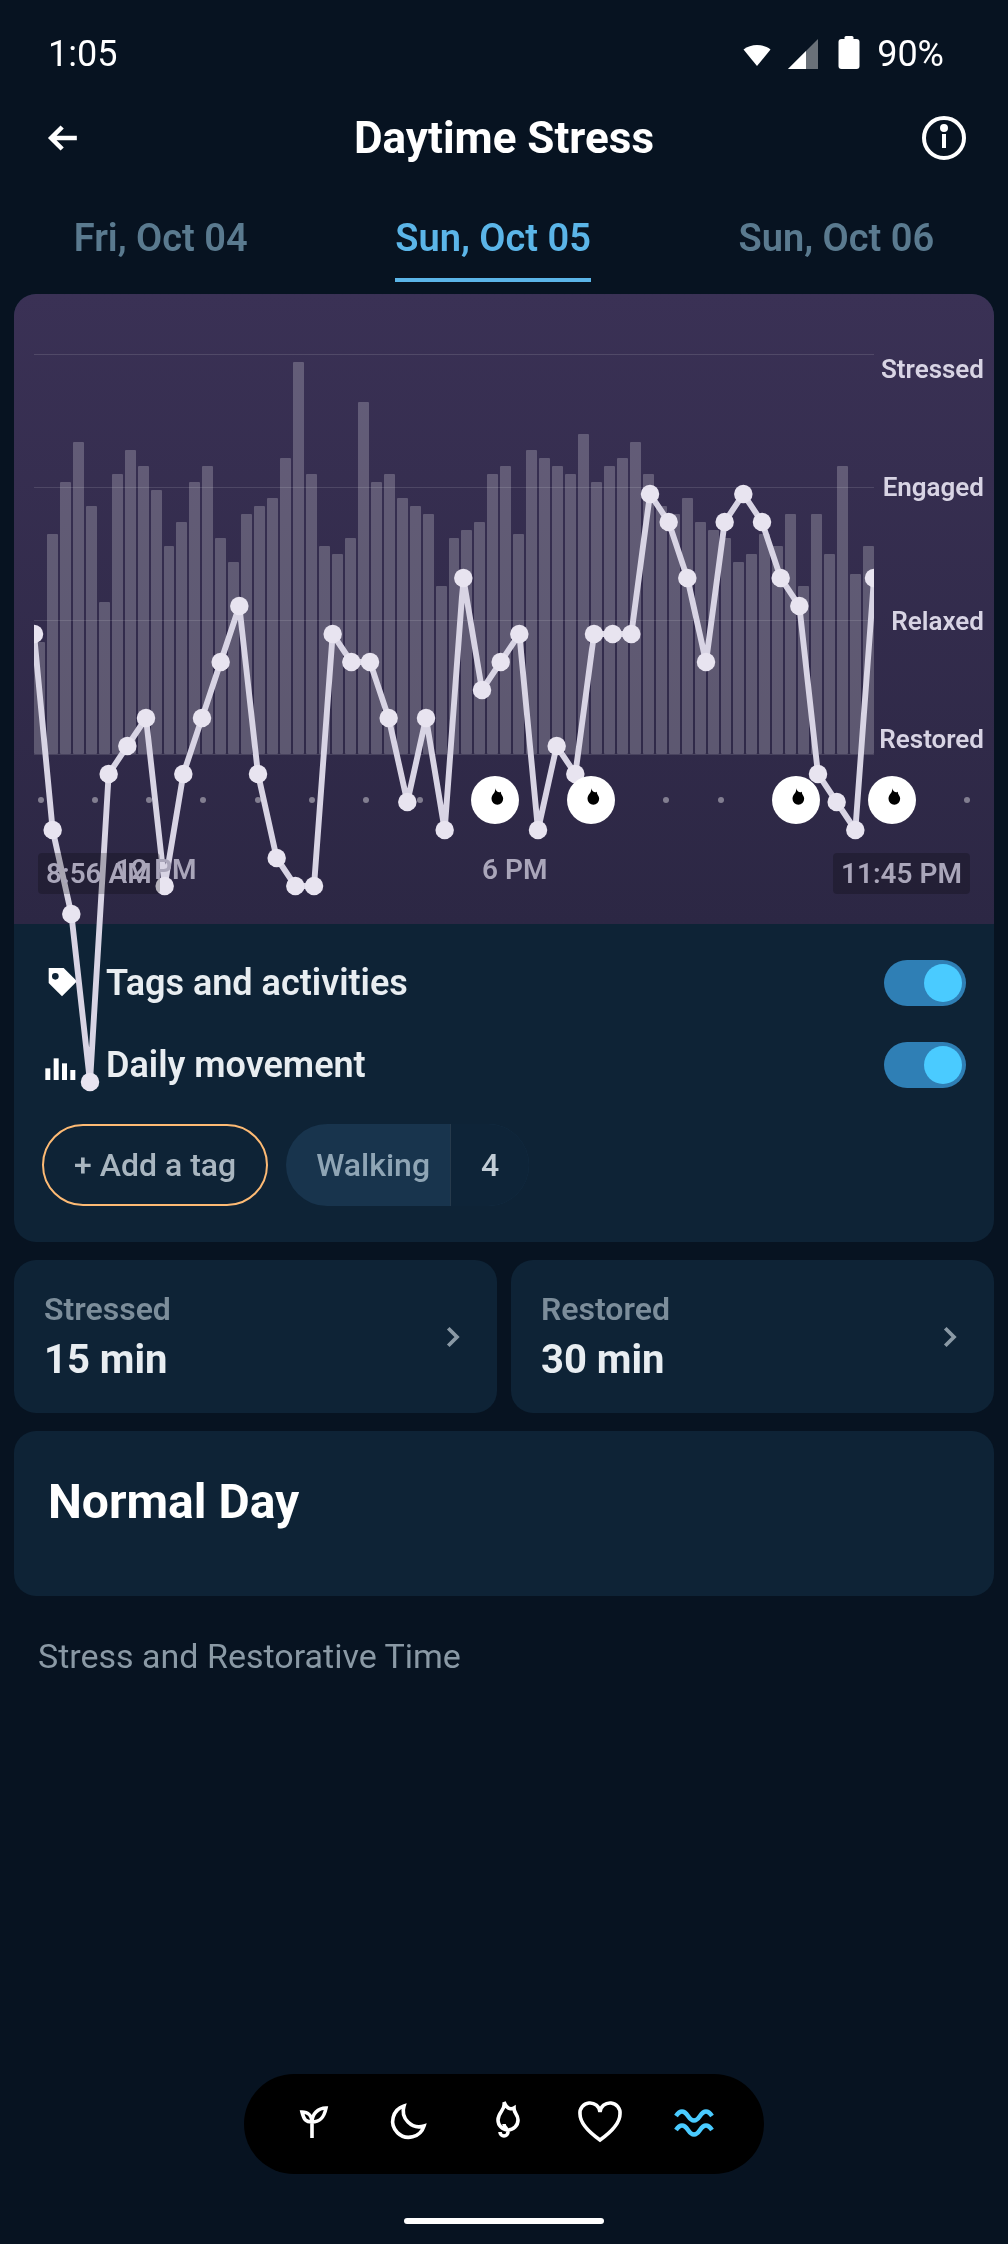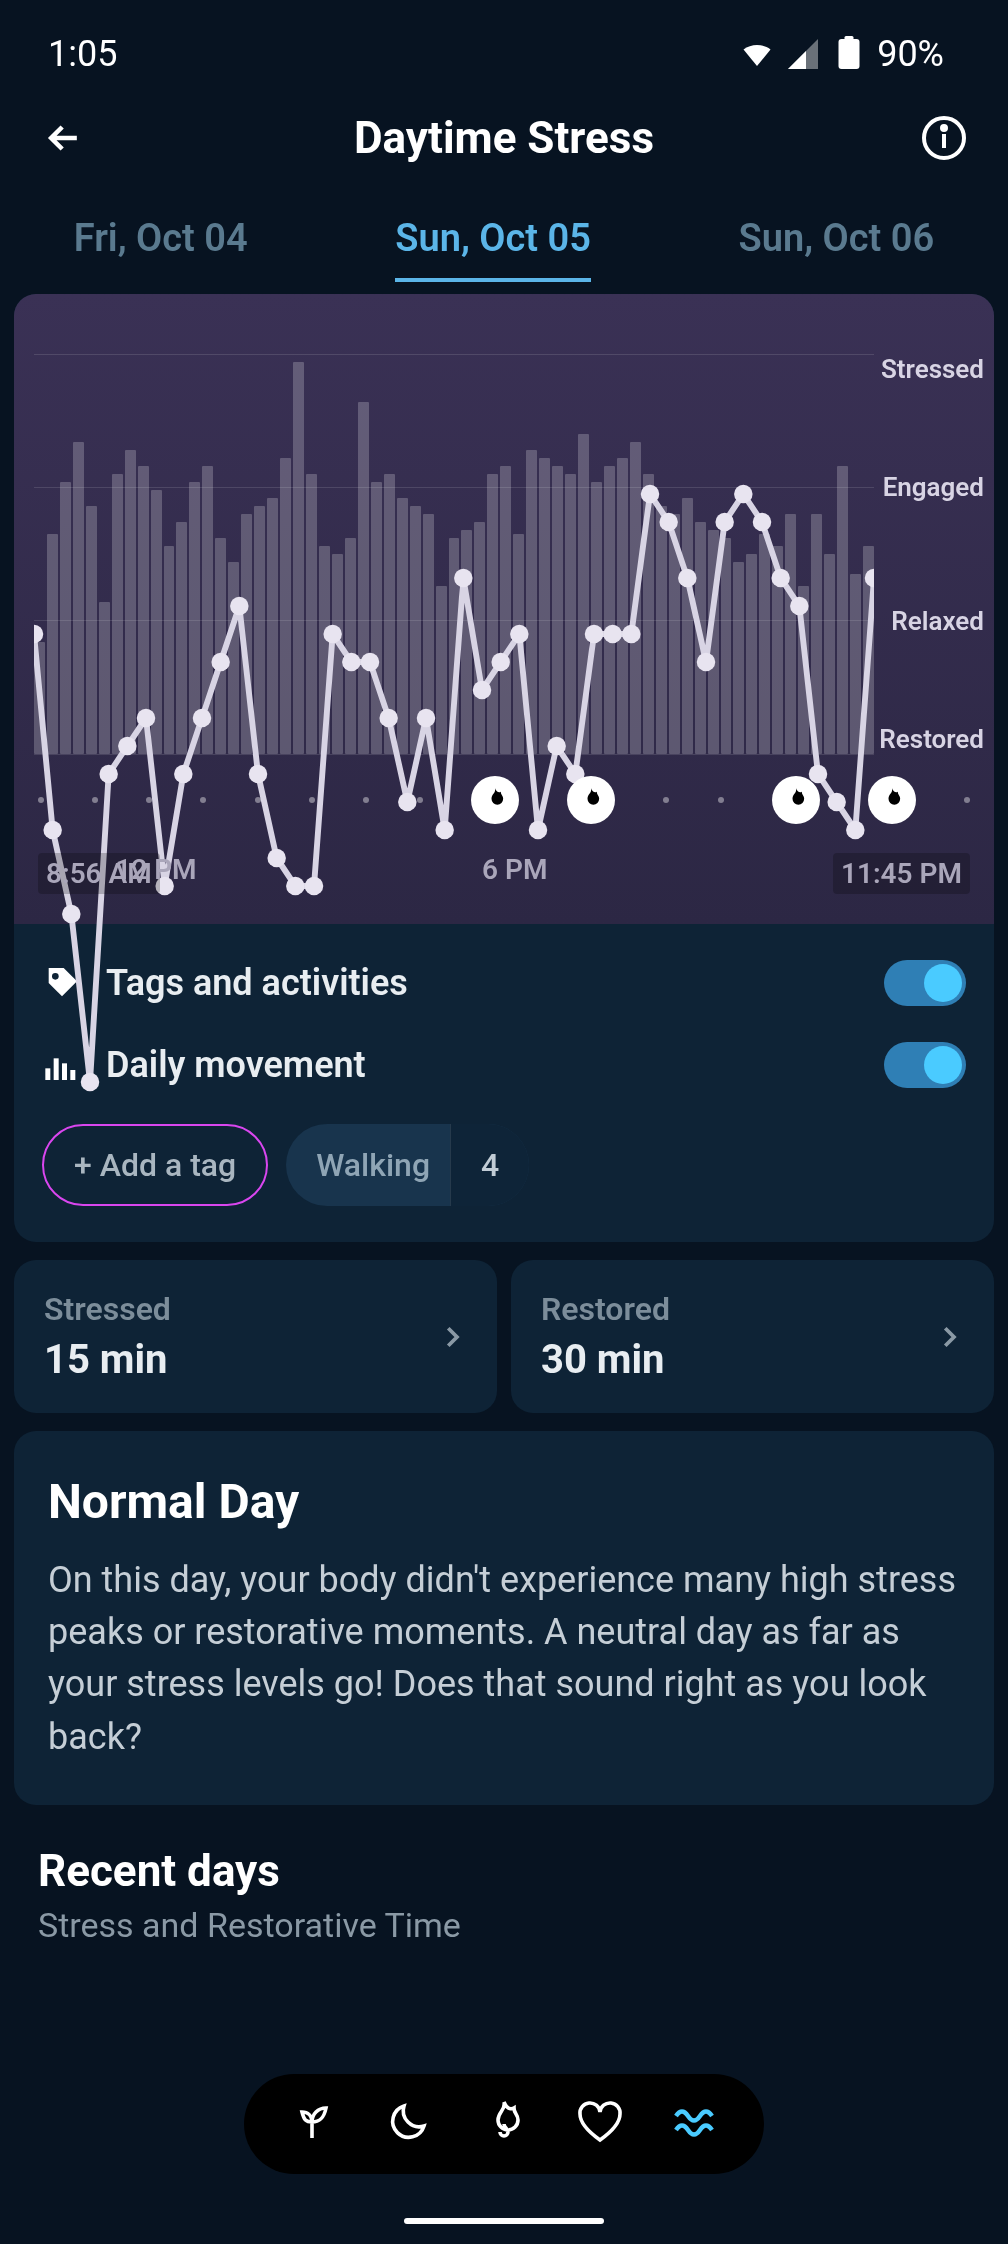--- a/index.html
+++ b/index.html
@@ -48,21 +48,21 @@
   .controls { padding: 36px 28px 36px 28px; }
   .control-row { display: flex; align-items: center; gap: 24px; margin-bottom: 36px; }
   .control-row:last-child { margin-bottom: 0; }
   .control-label { font-size: 36px; font-weight: 600; flex: 1; color: #e8edf1; }
   .toggle {
     width: 82px; height: 46px; background: #2f7fb5; border-radius: 23px; position: relative;
   }
   .toggle::after { content: ''; position: absolute; right: 4px; top: 4px; width: 38px; height: 38px; background: #4acbff; border-radius: 50%; }
   .tags-row { display: flex; gap: 18px; margin-top: 4px; }
   .pill { height: 82px; border-radius: 41px; display: flex; align-items: center; padding: 0 30px; font-size: 32px; font-weight: 500; }
-  .pill.add { border: 2px solid #d946ef; color: #a9b6c0; }
+  .pill.add { border: 2px solid #fdba74; color: #a9b6c0; }
   .pill.tag { background: #18344d; color: #8fa5b5; gap: 20px; padding: 0 0 0 30px; }
   .pill.tag .count { background: #0e2438; height: 100%; border-radius: 0 41px 41px 0; padding: 0 30px; display: flex; align-items: center; color: #c1ccd5; border-left:1px solid rgba(255,255,255,0.1); }
 
   
   .stat-grid { display: flex; gap: 14px; margin: 18px 14px 0 14px; }
   .stat-card { flex: 1; background: #0e2336; border-radius: 22px; padding: 30px 30px; display: flex; align-items: center; justify-content: space-between; }
   .stat-card .t1 { font-size: 32px; color: #7c8d9a; font-weight: 600; margin-bottom: 8px; }
   .stat-card .t2 { font-size: 40px; color: #e8edf1; font-weight: 700; }
 
   
@@ -344,25 +344,23 @@
       <div class="t2">30 min</div>
     </div>
     <svg class="chevron" viewBox="0 0 24 24" fill="none" stroke="#8a99a5" stroke-width="3">
         <path d="M9 5l7 7-7 7"></path>
       </svg>
   </div>
 </div>
 
 <div class="summary-card">
   <h2>Normal Day</h2>
-  <p>On this day, your body didn't experience many high stress peaks or restorative moments. A neutral day as far as your stress levels go! Does that sound right as you look back?</p>
 </div>
 
 <div class="recent">
-  <h2>Recent days</h2>
   <p>Stress and Restorative Time</p>
 </div>
 
 <div class="bottom-nav">
   <div class="nav-item">
     <svg viewBox="0 0 24 24" fill="none" stroke="#fff" stroke-width="1.8">
         <path d="M12 20v-8M12 12c0-4 3-7 7-7-1 5-3 7-7 7zM12 12c0-3-2-5-5-5 1 4 2 5 5 5z"></path>
       </svg>
   </div>
   <div class="nav-item">

